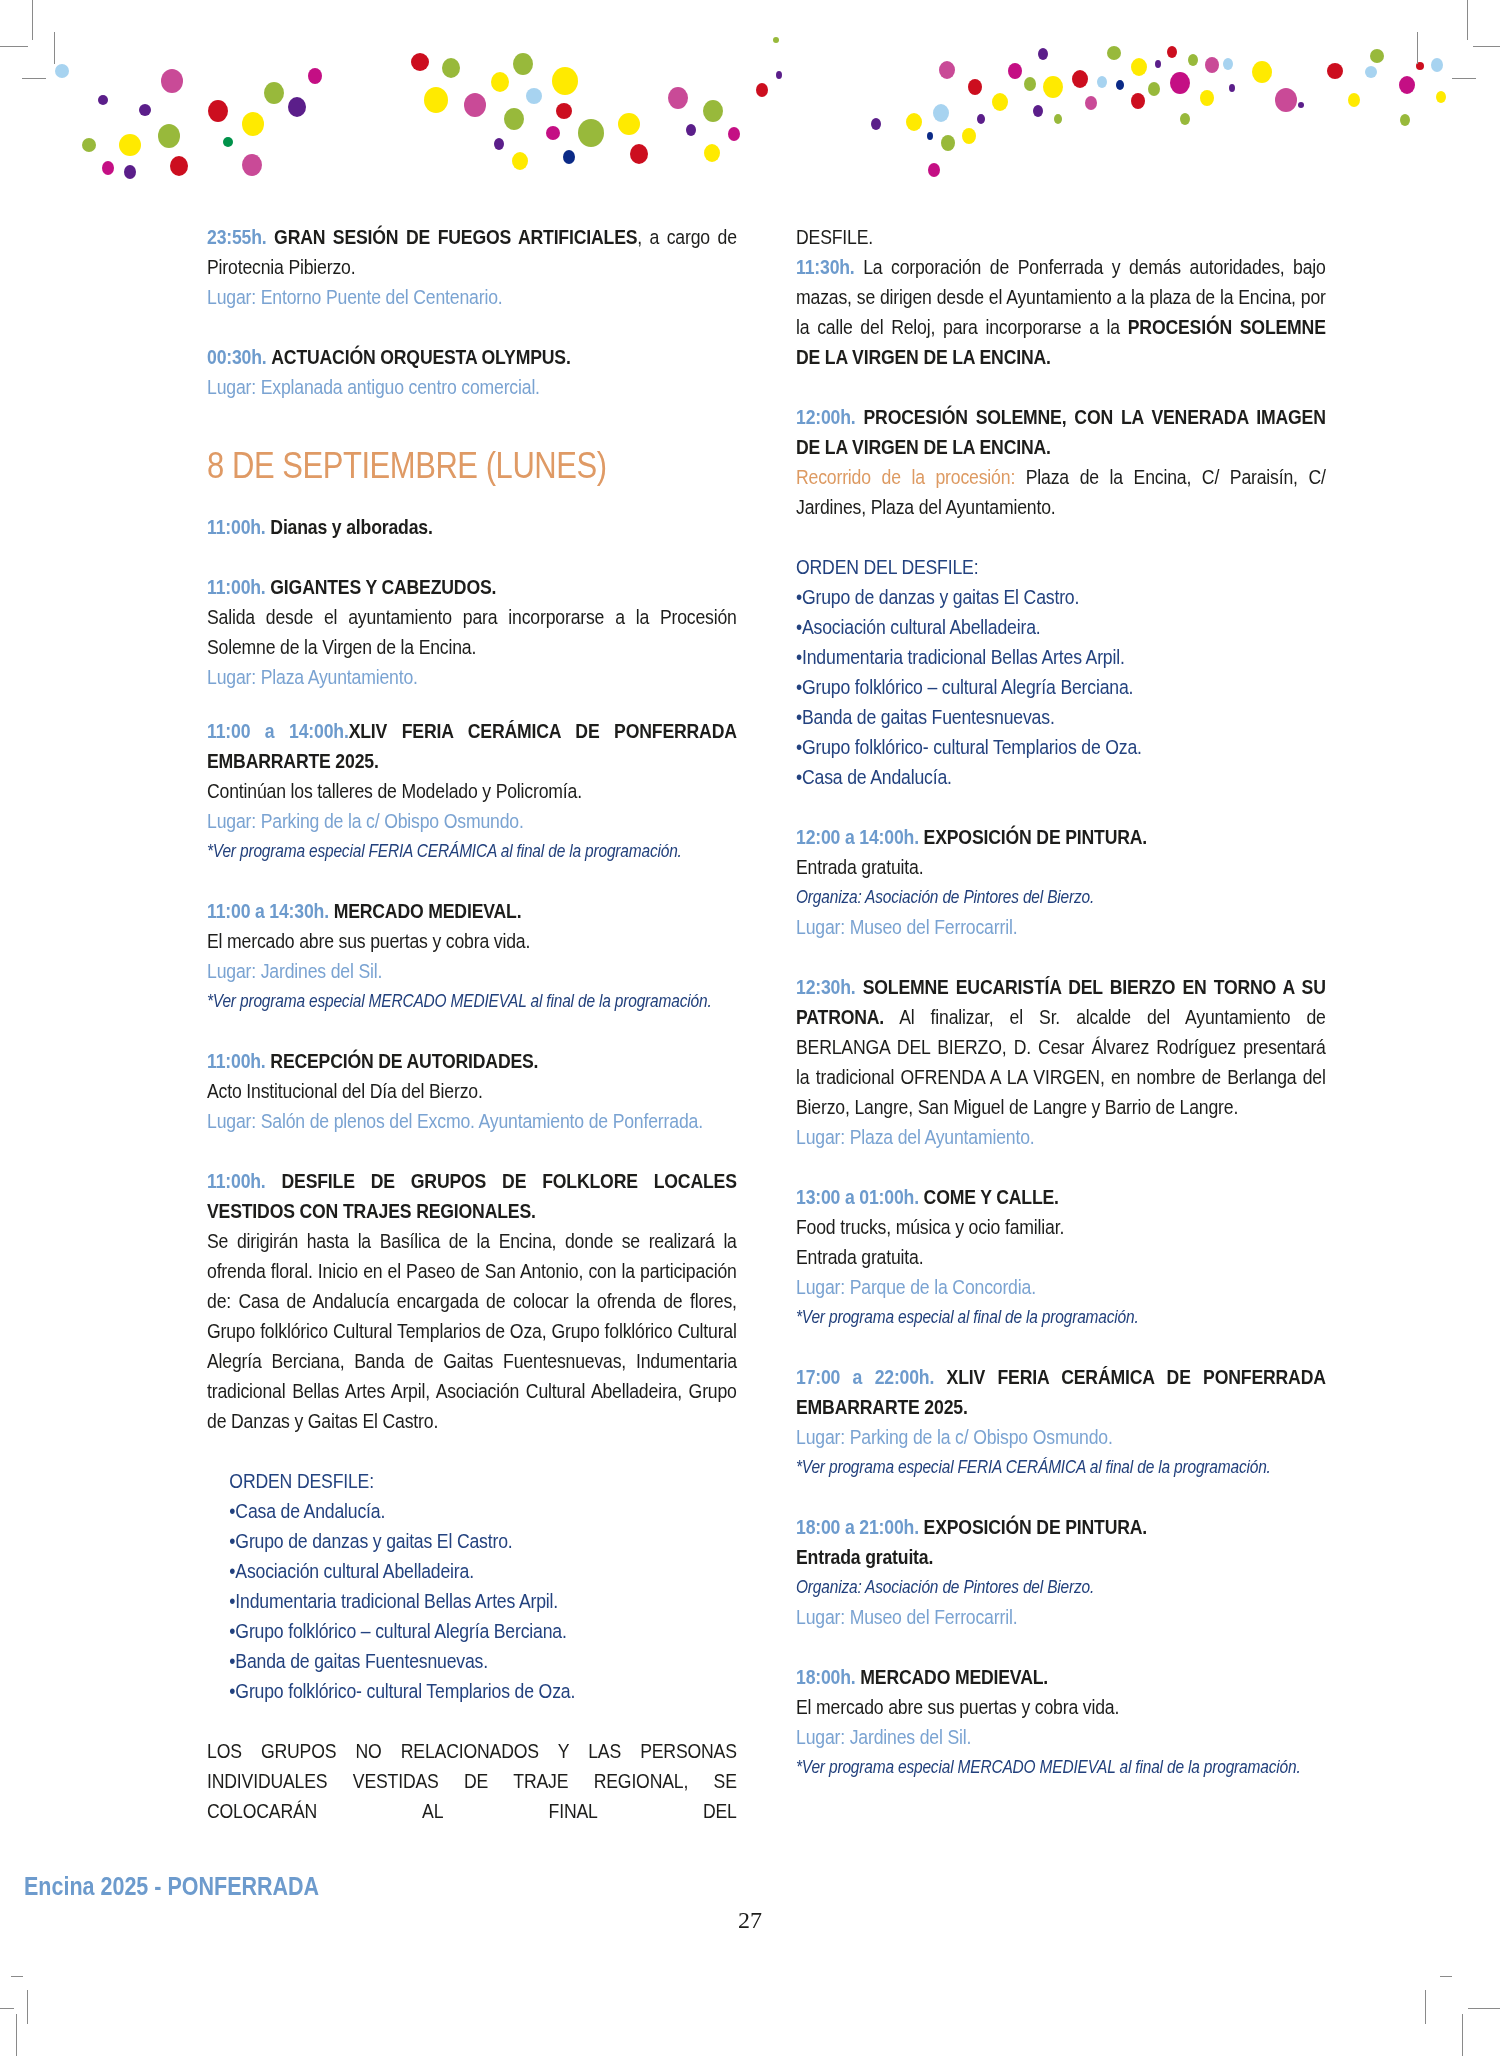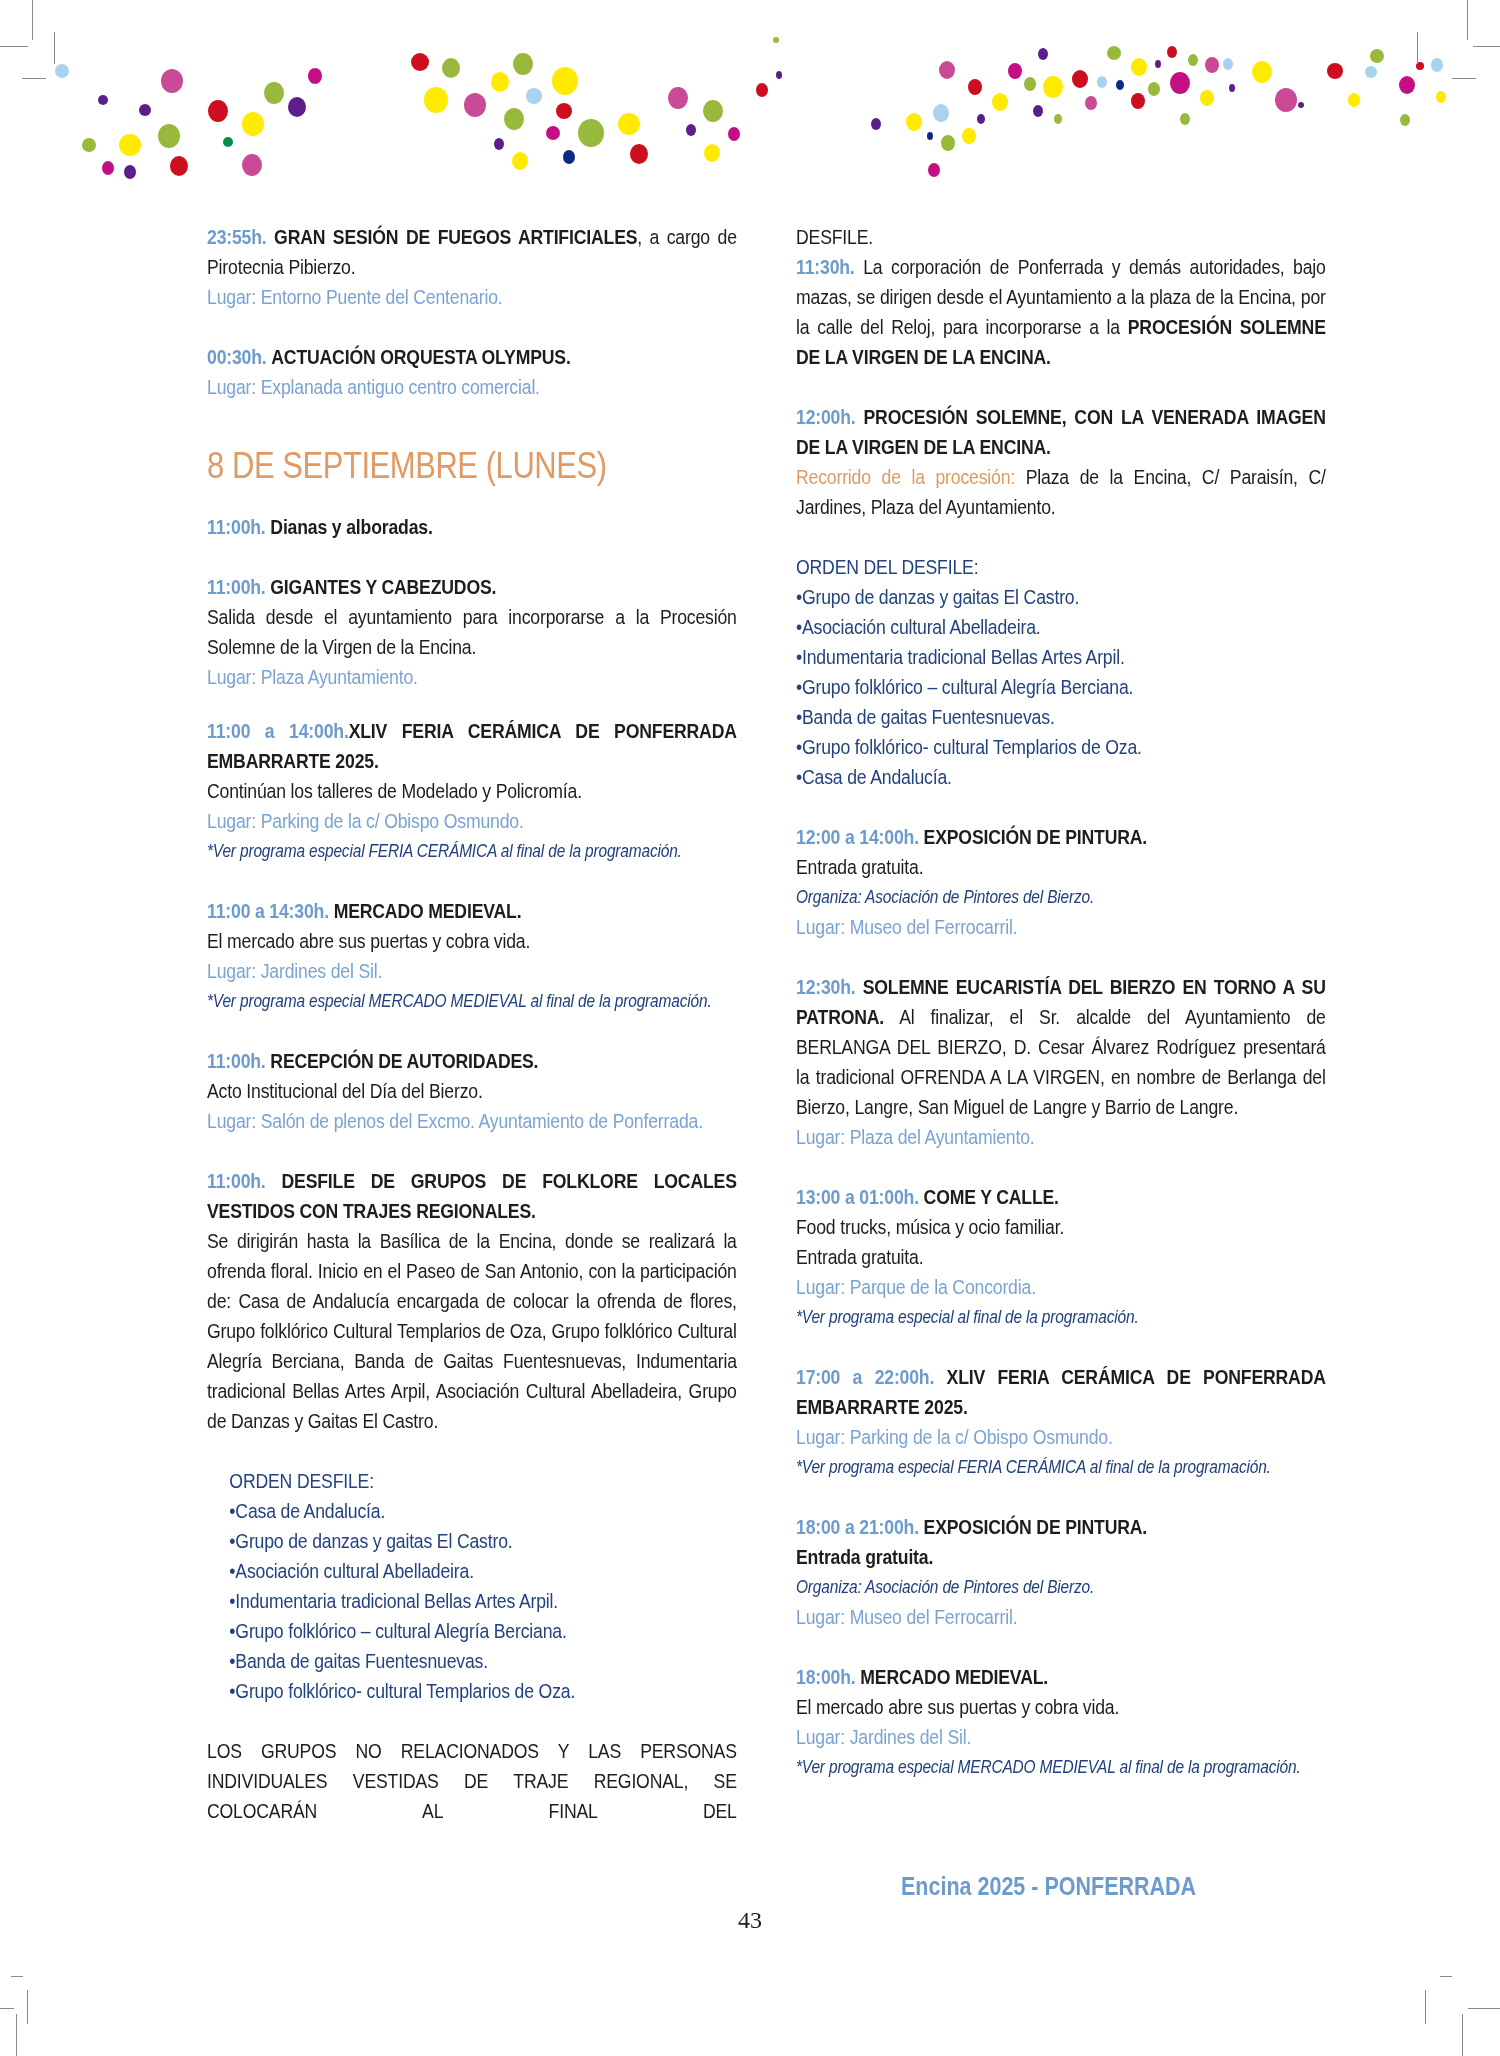--- a/index.html
+++ b/index.html
@@ -16,21 +16,21 @@
   .just { text-align: justify; }
   .time { color: #6d9bcd; font-weight: bold; }
   .bold { font-weight: bold; color: #1d1d1b; }
   .lugar { color: #7aa3d2; }
   .orange { color: #dd9a62; }
   .note { color: #22407c; font-style: italic; font-size: 18px; }
   .navy { color: #23427f; }
   .block { margin-bottom: 30px; }
   .day-title { color: #df9a65; font-size: 36px; line-height: 48px; margin: 40px 0 22px 0; letter-spacing: -0.5px; }
   .indent { padding-left: 26px; }
-  .footer-title { position: absolute; top: 1872px; left: 0; width: 1220px; text-align: right;
+  .footer-title { position: absolute; top: 1872px; left: 0; width: 1220px; text-align: left;
                   color: #6d9bcd; font-weight: bold; font-size: 25px; }
   .footer-title span { display: inline-block; transform: scaleX(0.86); }
   .page-num { position: absolute; top: 1907px; left: 0; width: 1500px; text-align: center;
               font-family: "Liberation Serif", serif; font-size: 24px; color: #1d1d1b; }
   .ex { display: block; }
 </style>
 </head>
 <body>
 
 <svg class="dots" viewBox="0 0 1500 200">
@@ -290,13 +290,13 @@
       <span class="bold">MERCADO MEDIEVAL.</span>
       <span class="ex">El mercado abre sus puertas y cobra vida.</span>
       <span class="ex lugar">Lugar: Jardines del Sil.</span>
       <span class="ex note just">*Ver programa especial MERCADO MEDIEVAL al final de la programación.</span>
     </div>
   </div>
   </div>
 </div>
 
 <div class="footer-title"><span>Encina 2025 - PONFERRADA</span></div>
-<div class="page-num">43</div>
+<div class="page-num">27</div>
 
 </body></html>

